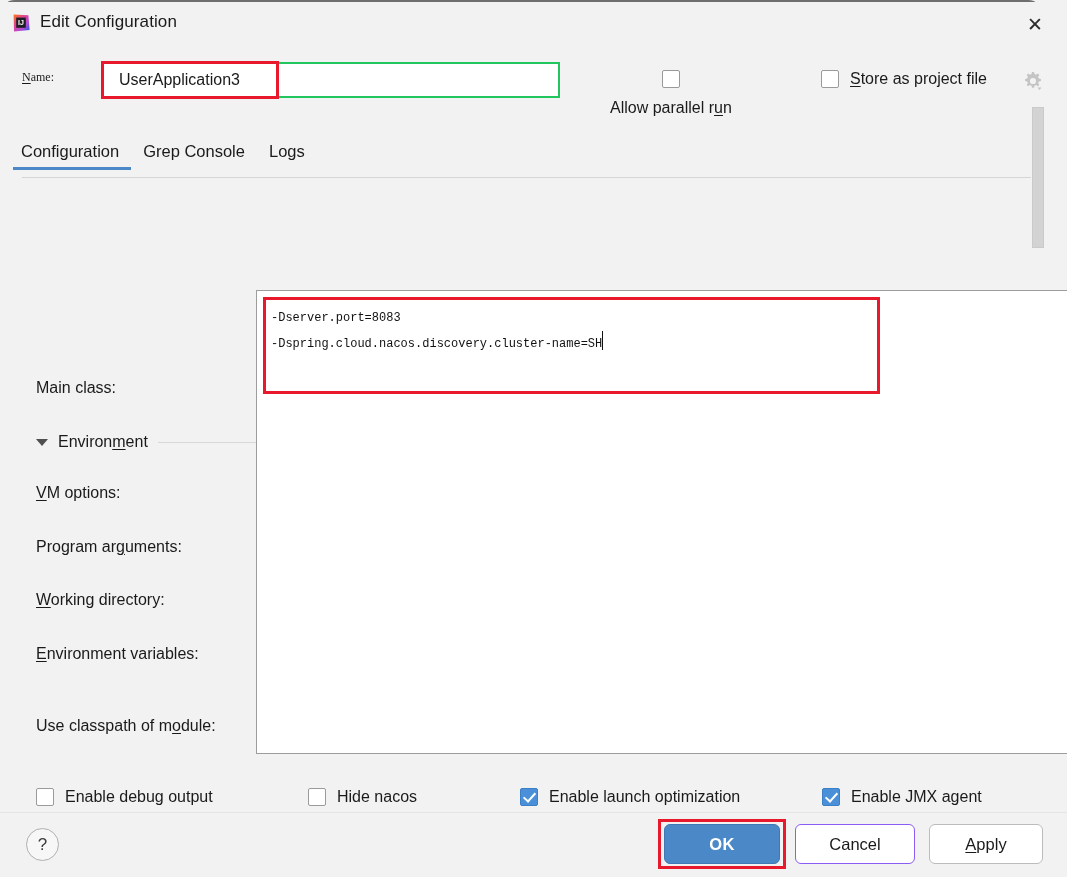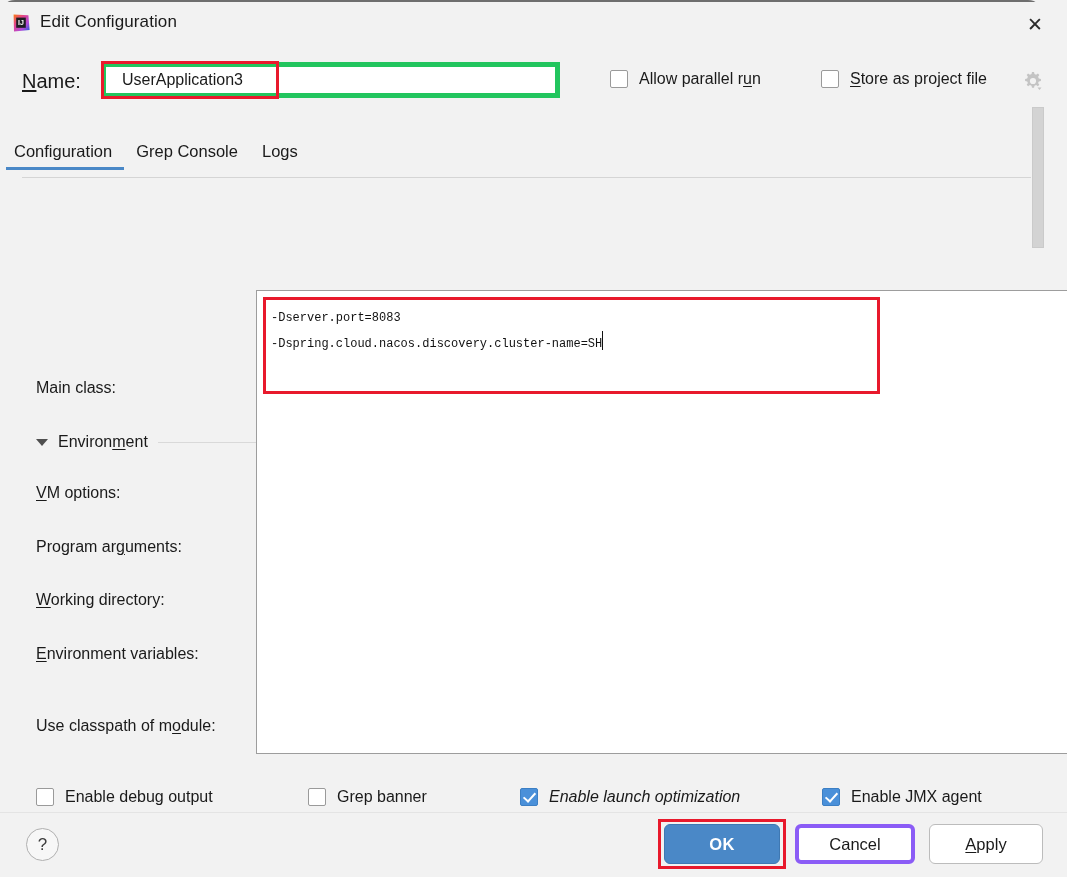--- a/index.html
+++ b/index.html
@@ -58,30 +58,31 @@
     color: #2b2b2b;
     cursor: pointer;
     font-family: "DejaVu Sans", sans-serif;
     line-height: 1;
   }
 
   
   #name-label {
     position: absolute;
     left: 22px; top: 68px;
-    font-size: 20px;
+    font-size: 12px;
+    font-family: Liberation Serif, serif;
   }
   .mn { text-decoration: underline; text-underline-offset: 2px; }
 
   #name-input {
     position: absolute;
     left: 101px; top: 60px;
     width: 459px; height: 36px;
     background: #ffffff;
-    border: 5px solid #22c55e;
+    border: 2px solid #22c55e;
     box-sizing: border-box;
     font-family: "Liberation Sans", sans-serif;
     font-size: 16px;
     color: #1a1a1a;
     padding: 0 0 0 16px;
     outline: none;
   }
   #name-highlight {
     position: absolute;
     left: 101px; top: 59px;
@@ -115,34 +116,34 @@
     content: "";
     position: absolute;
     left: 5px; top: 1px;
     width: 5px; height: 10px;
     border: solid #ffffff;
     border-width: 0 2.2px 2.2px 0;
     transform: rotate(42deg);
   }
   .cblabel { font-size: 16px; white-space: nowrap; }
 
-  #cb-parallel { left: 610px; top: 68px; }
+  #cb-parallel { left: 610px; top: 68px; flex-direction: column; }
   #cb-store    { left: 821px; top: 68px; }
 
   #gear-icon {
     position: absolute;
     left: 1022px; top: 68px;
     width: 22px; height: 22px;
     cursor: pointer;
   }
 
   
   #tabs {
     position: absolute;
-    left: 6px; top: 140px;
+    left: 13px; top: 140px;
     display: flex;
     align-items: flex-end;
     gap: 0;
   }
   .tab {
     font-size: 16.5px;
     padding: 0 12px 9px 12px;
     color: #1a1a1a;
     cursor: pointer;
     position: relative;
@@ -251,21 +252,21 @@
   }
   #sb-checkrow {
     position: absolute;
     left: 0; top: 36px;
     width: 1009px;
     height: 30px;
   }
   #sb-checkrow .cbrow { position: absolute; top: 0; }
   #sb-cb-0 { left: 14px; }
   #sb-cb-1 { left: 286px; }
-  #sb-cb-2 { left: 498px; font-style: italic; }
+  #sb-cb-2 { left: 498px; }
   #sb-cb-3 { left: 800px; }
 
   
   #vm-popup {
     position: absolute;
     left: 256px; top: 288px;
     width: 811px;
     height: 464px;
     background: #ffffff;
     border: 1px solid #9d9d9d;
@@ -365,21 +366,21 @@
     left: 658px; top: 817px;
     width: 128px; height: 50px;
     border: 3px solid #e8192c;
     box-sizing: border-box;
     pointer-events: none;
   }
   #btn-cancel {
     left: 795px; top: 822px;
     width: 120px;
     background: #ffffff;
-    border: 4px solid #8b5cf6;
+    border: 1px solid #8b5cf6;
     color: #1a1a1a;
   }
   #btn-apply {
     left: 929px; top: 822px;
     width: 114px;
     background: #ffffff;
     border: 1px solid #bcbcbc;
     color: #1a1a1a;
   }
 </style>
@@ -465,21 +466,21 @@
   </div>
 
   <div id="springboot-strip">
     <div id="sb-checkrow">
       <div class="cbrow" id="sb-cb-0">
         <span class="cbox"></span>
         <span class="cblabel">Enable debug output</span>
       </div>
       <div class="cbrow" id="sb-cb-1">
         <span class="cbox"></span>
-        <span class="cblabel">Grep banner</span>
+        <span class="cblabel">Hide nacos</span>
       </div>
       <div class="cbrow" id="sb-cb-2">
         <span class="cbox checked"></span>
         <span class="cblabel">Enable launch optimization</span>
       </div>
       <div class="cbrow" id="sb-cb-3">
         <span class="cbox checked"></span>
         <span class="cblabel">Enable JMX agent</span>
       </div>
     </div>

